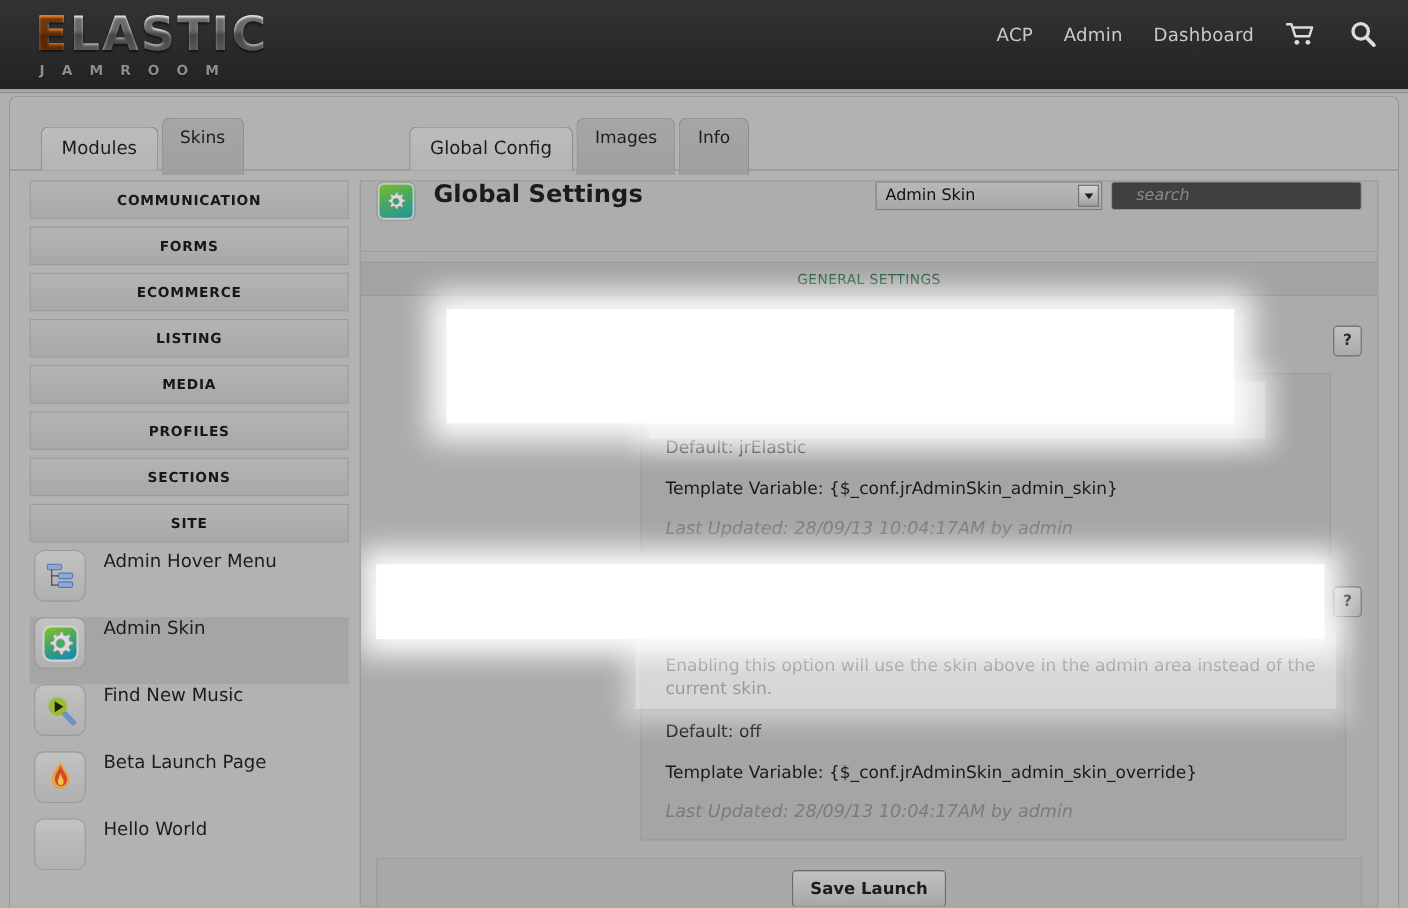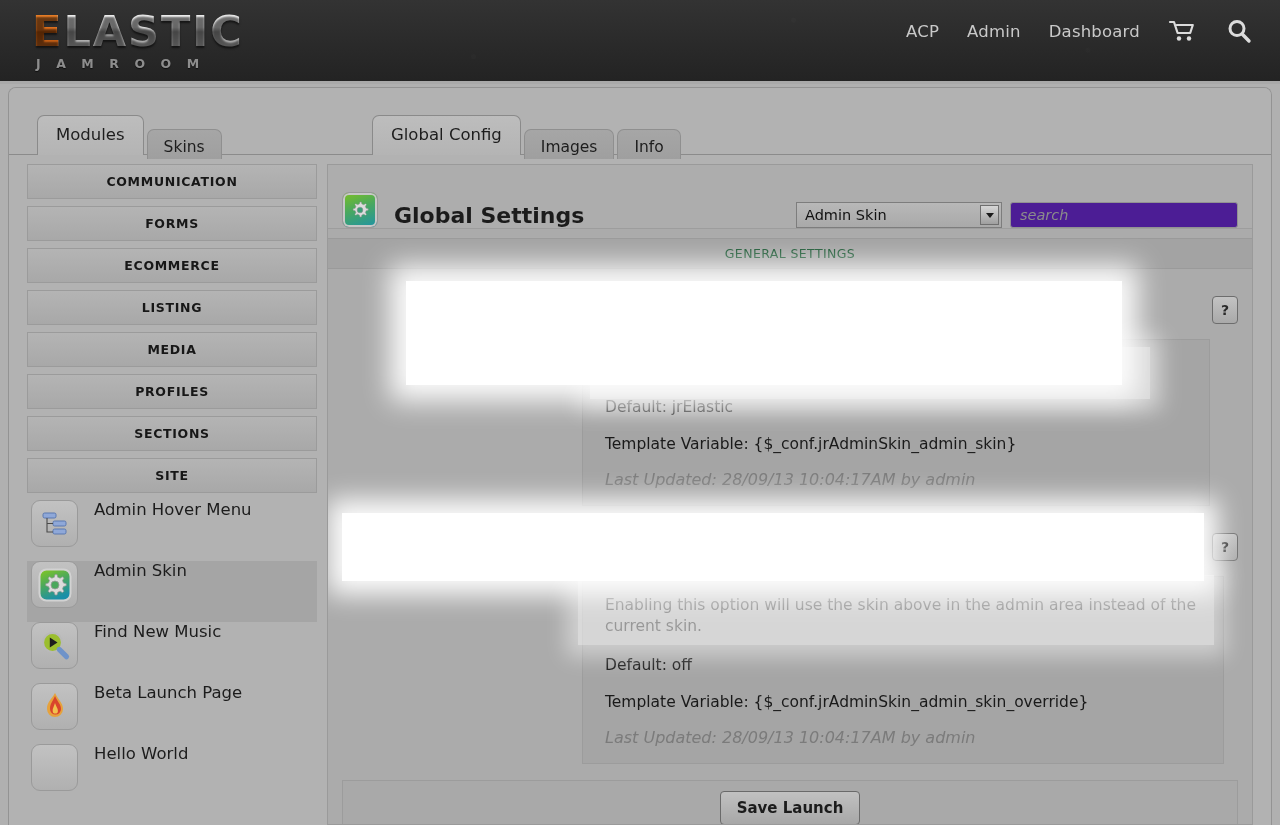--- a/index.html
+++ b/index.html
@@ -80,21 +80,21 @@
     height: 67px;
     padding-top: 28px;
     background: #b2b2b2;
   }
   .tabgroup { position: absolute; display: flex; align-items: flex-end; gap: 3px; }
   .tabgroup.left { left: 28px; bottom: 0; }
   .tabgroup.right { left: 363px; bottom: 0; }
   .tab {
     font-size: 15.5px;
     color: #1d1d1d;
-    padding: 8px 16px 3px;
+    padding: 8px 16px 25px;
     border-radius: 7px 7px 0 0;
     border: 1px solid #8f8f8f;
     border-bottom: none;
     background: linear-gradient(180deg, #a6a6a6 0%, #9f9f9f 100%);
     line-height: 18px;
     position: relative;
     top: 4px;
   }
   .tab.active {
     background: linear-gradient(180deg, #bdbdbd 0%, #b4b4b4 100%);
@@ -145,21 +145,21 @@
   .content {
     flex: 1;
     margin: 9px 18px 0 0;
     border: 1px solid #9a9a9a;
     background: #ababab;
     position: relative;
     overflow: hidden;
   }
   .content-head {
     height: 64px;
-    display: flex; align-items: flex-end;
+    display: flex; align-items: flex-start;
     padding: 0 14px 0 14px;
     border-bottom: 1px solid #9d9d9d;
     background: #adadad;
   }
   .gear-tile {
     width: 36px; height: 36px; border-radius: 7px;
     border: 1px solid #999;
     background: linear-gradient(160deg, #7cc024 0%, #49a85f 45%, #1f93a6 100%);
     display: flex; align-items: center; justify-content: center;
     flex: 0 0 auto;
@@ -188,23 +188,23 @@
   .select-arrow:after {
     content: ""; width: 0; height: 0;
     border-left: 4px solid transparent;
     border-right: 4px solid transparent;
     border-top: 5px solid #1a1a1a;
   }
   .search-box {
     width: 228px; height: 26px;
     border: 1px solid #929292;
     border-radius: 3px;
-    background: #4c1d95;
+    background: #404040;
     display: flex; align-items: center;
-    padding-left: 9px;
+    padding-left: 22px;
     font-size: 14.5px; font-style: italic; color: #8b8b8b;
   }
   .section-bar {
     height: 31px;
     margin: 9px 0 0 0;
     background: #a3a3a3;
     border-top: 1px solid #9a9a9a;
     border-bottom: 1px solid #9a9a9a;
     display: flex; align-items: center; justify-content: center;
     font-size: 12.5px; letter-spacing: .4px; color: #14532d;

